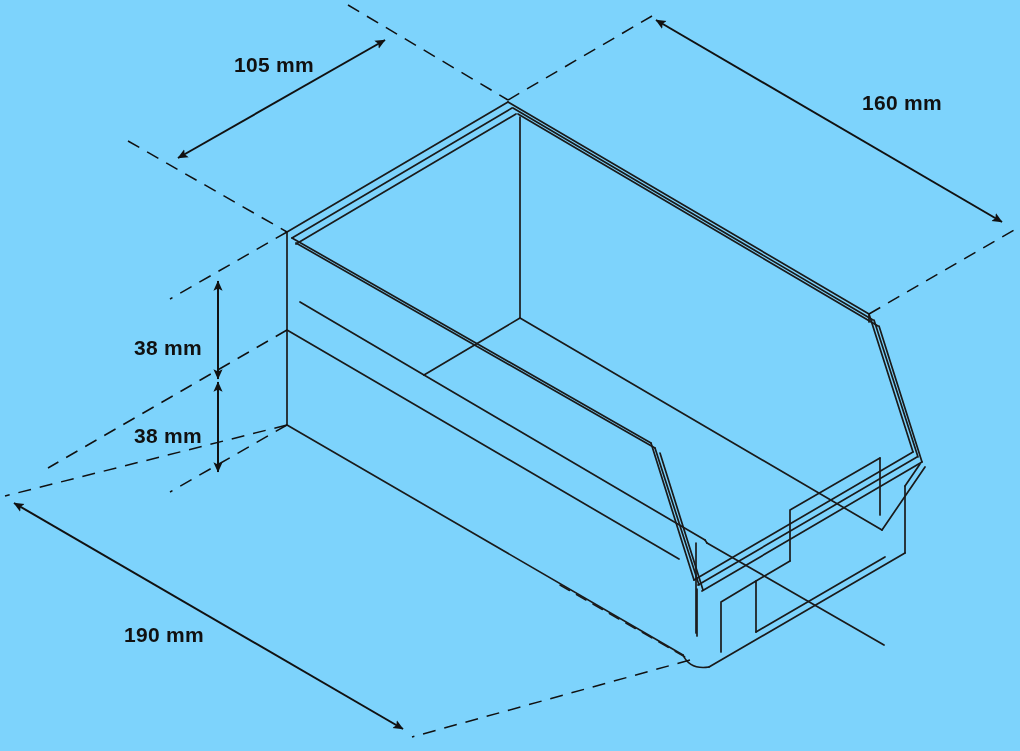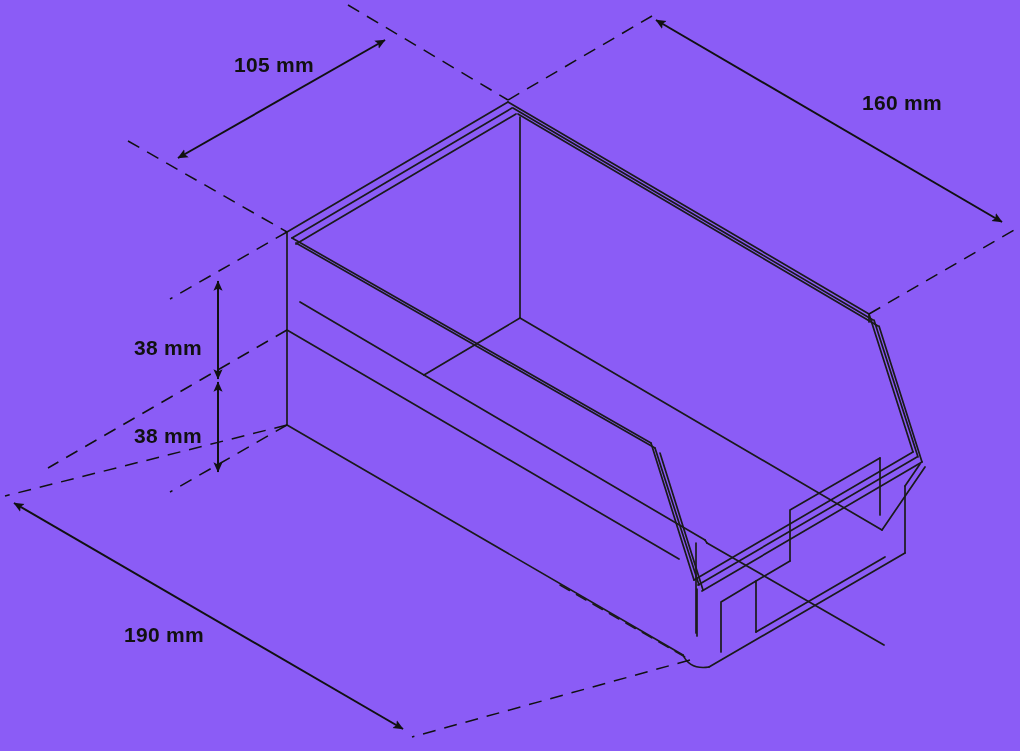--- a/index.html
+++ b/index.html
@@ -8,21 +8,21 @@
     padding: 0;
     background: #ffffff;
   }
   body {
     font-family: "Liberation Sans", sans-serif;
   }
   #canvas-wrap {
     position: relative;
     width: 1020px;
     height: 751px;
-    background: #8b5cf6;
+    background: #7dd3fc;
     overflow: hidden;
   }
   svg#drawing {
     position: absolute;
     top: 0;
     left: 0;
     width: 1020px;
     height: 751px;
     display: block;
   }

